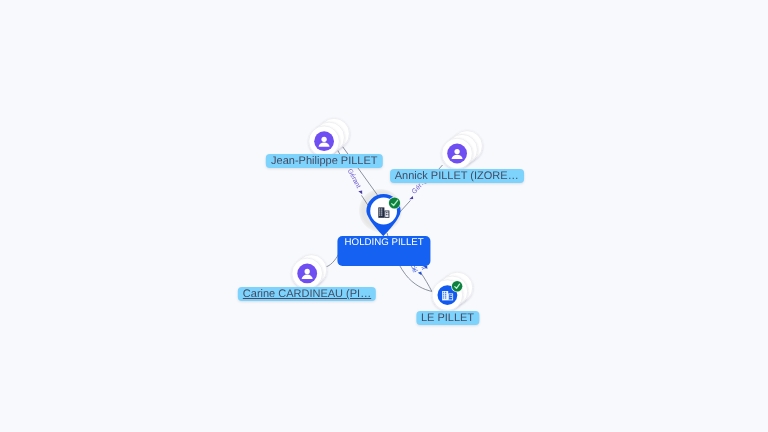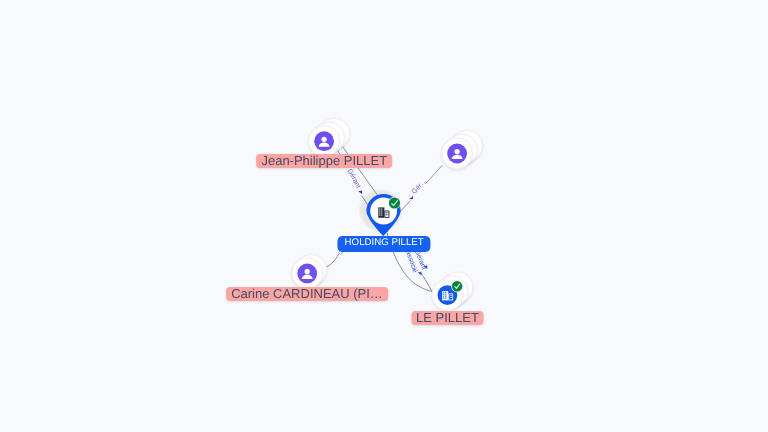--- a/index.html
+++ b/index.html
@@ -4,26 +4,26 @@
 <title>HOLDING PILLET</title>
 <style>
   html,body{margin:0;padding:0;}
   body{width:768px;height:432px;overflow:hidden;background:#f8f9fd;
        font-family:"Liberation Sans",sans-serif;
        -webkit-font-smoothing:antialiased;text-rendering:geometricPrecision;}
   #stage{position:relative;width:768px;height:432px;background:#f8f9fd;}
   #graph{position:absolute;left:0;top:0;width:768px;height:432px;}
   .edge{fill:none;stroke-width:.85;}
   .elabel{font-size:6.8px;font-family:"Liberation Sans",sans-serif;font-weight:400;}
-  .nodelabel{position:absolute;background:#fca5a5;border-radius:4px;
-             padding:0 5px;font-size:13px;color:#434a63;height:14px;
+  .nodelabel{position:absolute;background:#7dd3fc;border-radius:4px;
+             padding:0 5px;font-size:11px;color:#434a63;height:14px;
              white-space:nowrap;box-shadow:0 1px 2.5px rgba(30,35,60,.13);
              transform:translate(-50%,0);line-height:14.4px;}
   .centerlabel{position:absolute;background:#1562f2;border-radius:5px;
-               padding:0 7px;font-size:9.7px;color:#fff;height:16px;
+               padding:0 7px;font-size:9.7px;color:#fff;height:30px;
                white-space:nowrap;transform:translate(-50%,0);line-height:14.6px;}
 </style>
 </head>
 <body>
 
 <div id="stage">
   <svg id="graph" viewBox="0 0 768 432" xmlns="http://www.w3.org/2000/svg">
     <defs>
       <filter id="nodeshadow" x="-60%" y="-60%" width="220%" height="220%">
         <feDropShadow dx="0" dy="0.8" stdDeviation="1.0" flood-color="#29304d" flood-opacity="0.16"></feDropShadow>
@@ -158,16 +158,17 @@
           </g>
         </g>
         <circle cx="394.5" cy="203.0" r="6.2" fill="#e3f6e8"></circle>
         <circle cx="394.5" cy="203.0" r="5.6" fill="#0e8040"></circle>
         <path d="M 391.7 203.6 L 393.6 205.5 L 397.6 200.3" stroke="#a9ecc1" stroke-width="1.3" fill="none" stroke-linecap="round" stroke-linejoin="round"></path>
       </g>
     </g>
   </svg>
 
   <div class="nodelabel" style="left:324.3px;top:154.4px;">Jean-Philippe PILLET</div>
-  <div class="nodelabel" style="left:307px;top:287px;">Carine CARDINEAU (PI…</div>
+  <div class="nodelabel" style="left:456.7px;top:168.5px;">Annick PILLET (IZORE…</div>
+  <div class="nodelabel" style="left:307px;top:287px;text-decoration:underline;">Carine CARDINEAU (PI…</div>
   <div class="nodelabel" style="left:447.5px;top:310.5px;">LE PILLET</div>
   <div class="centerlabel" style="left:384.2px;top:236.3px;">HOLDING PILLET</div>
 </div>
 
 </body></html>

